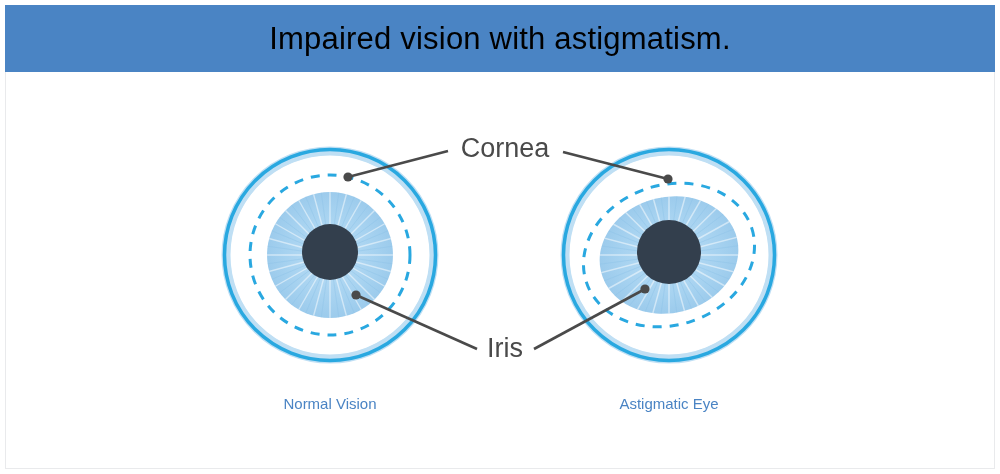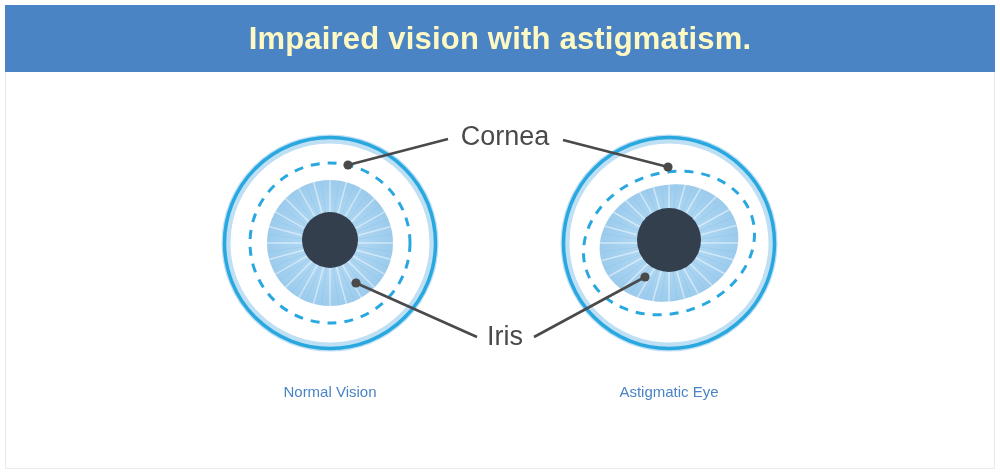--- a/index.html
+++ b/index.html
@@ -36,31 +36,31 @@
     top: 5px;
     width: 990px;
     height: 67px;
     background: #4a84c4;
     display: flex;
     align-items: center;
     justify-content: center;
     box-sizing: border-box;
   }
   #title-text {
-    color: #fef9c3;
+    color: #000000;
     font-size: 31px;
-    font-weight: 700;
+    font-weight: 400;
     letter-spacing: 0.2px;
     line-height: 1;
     font-family: "Liberation Sans", sans-serif;
   }
   #diagram-area {
     position: absolute;
     left: 5px;
-    top: 60px;
+    top: 72px;
     width: 990px;
     height: 350px;
   }
   svg#eye-diagram {
     display: block;
     width: 990px;
     height: 397px;
   }
   .annot-label {
     font-family: "Liberation Sans", sans-serif;

